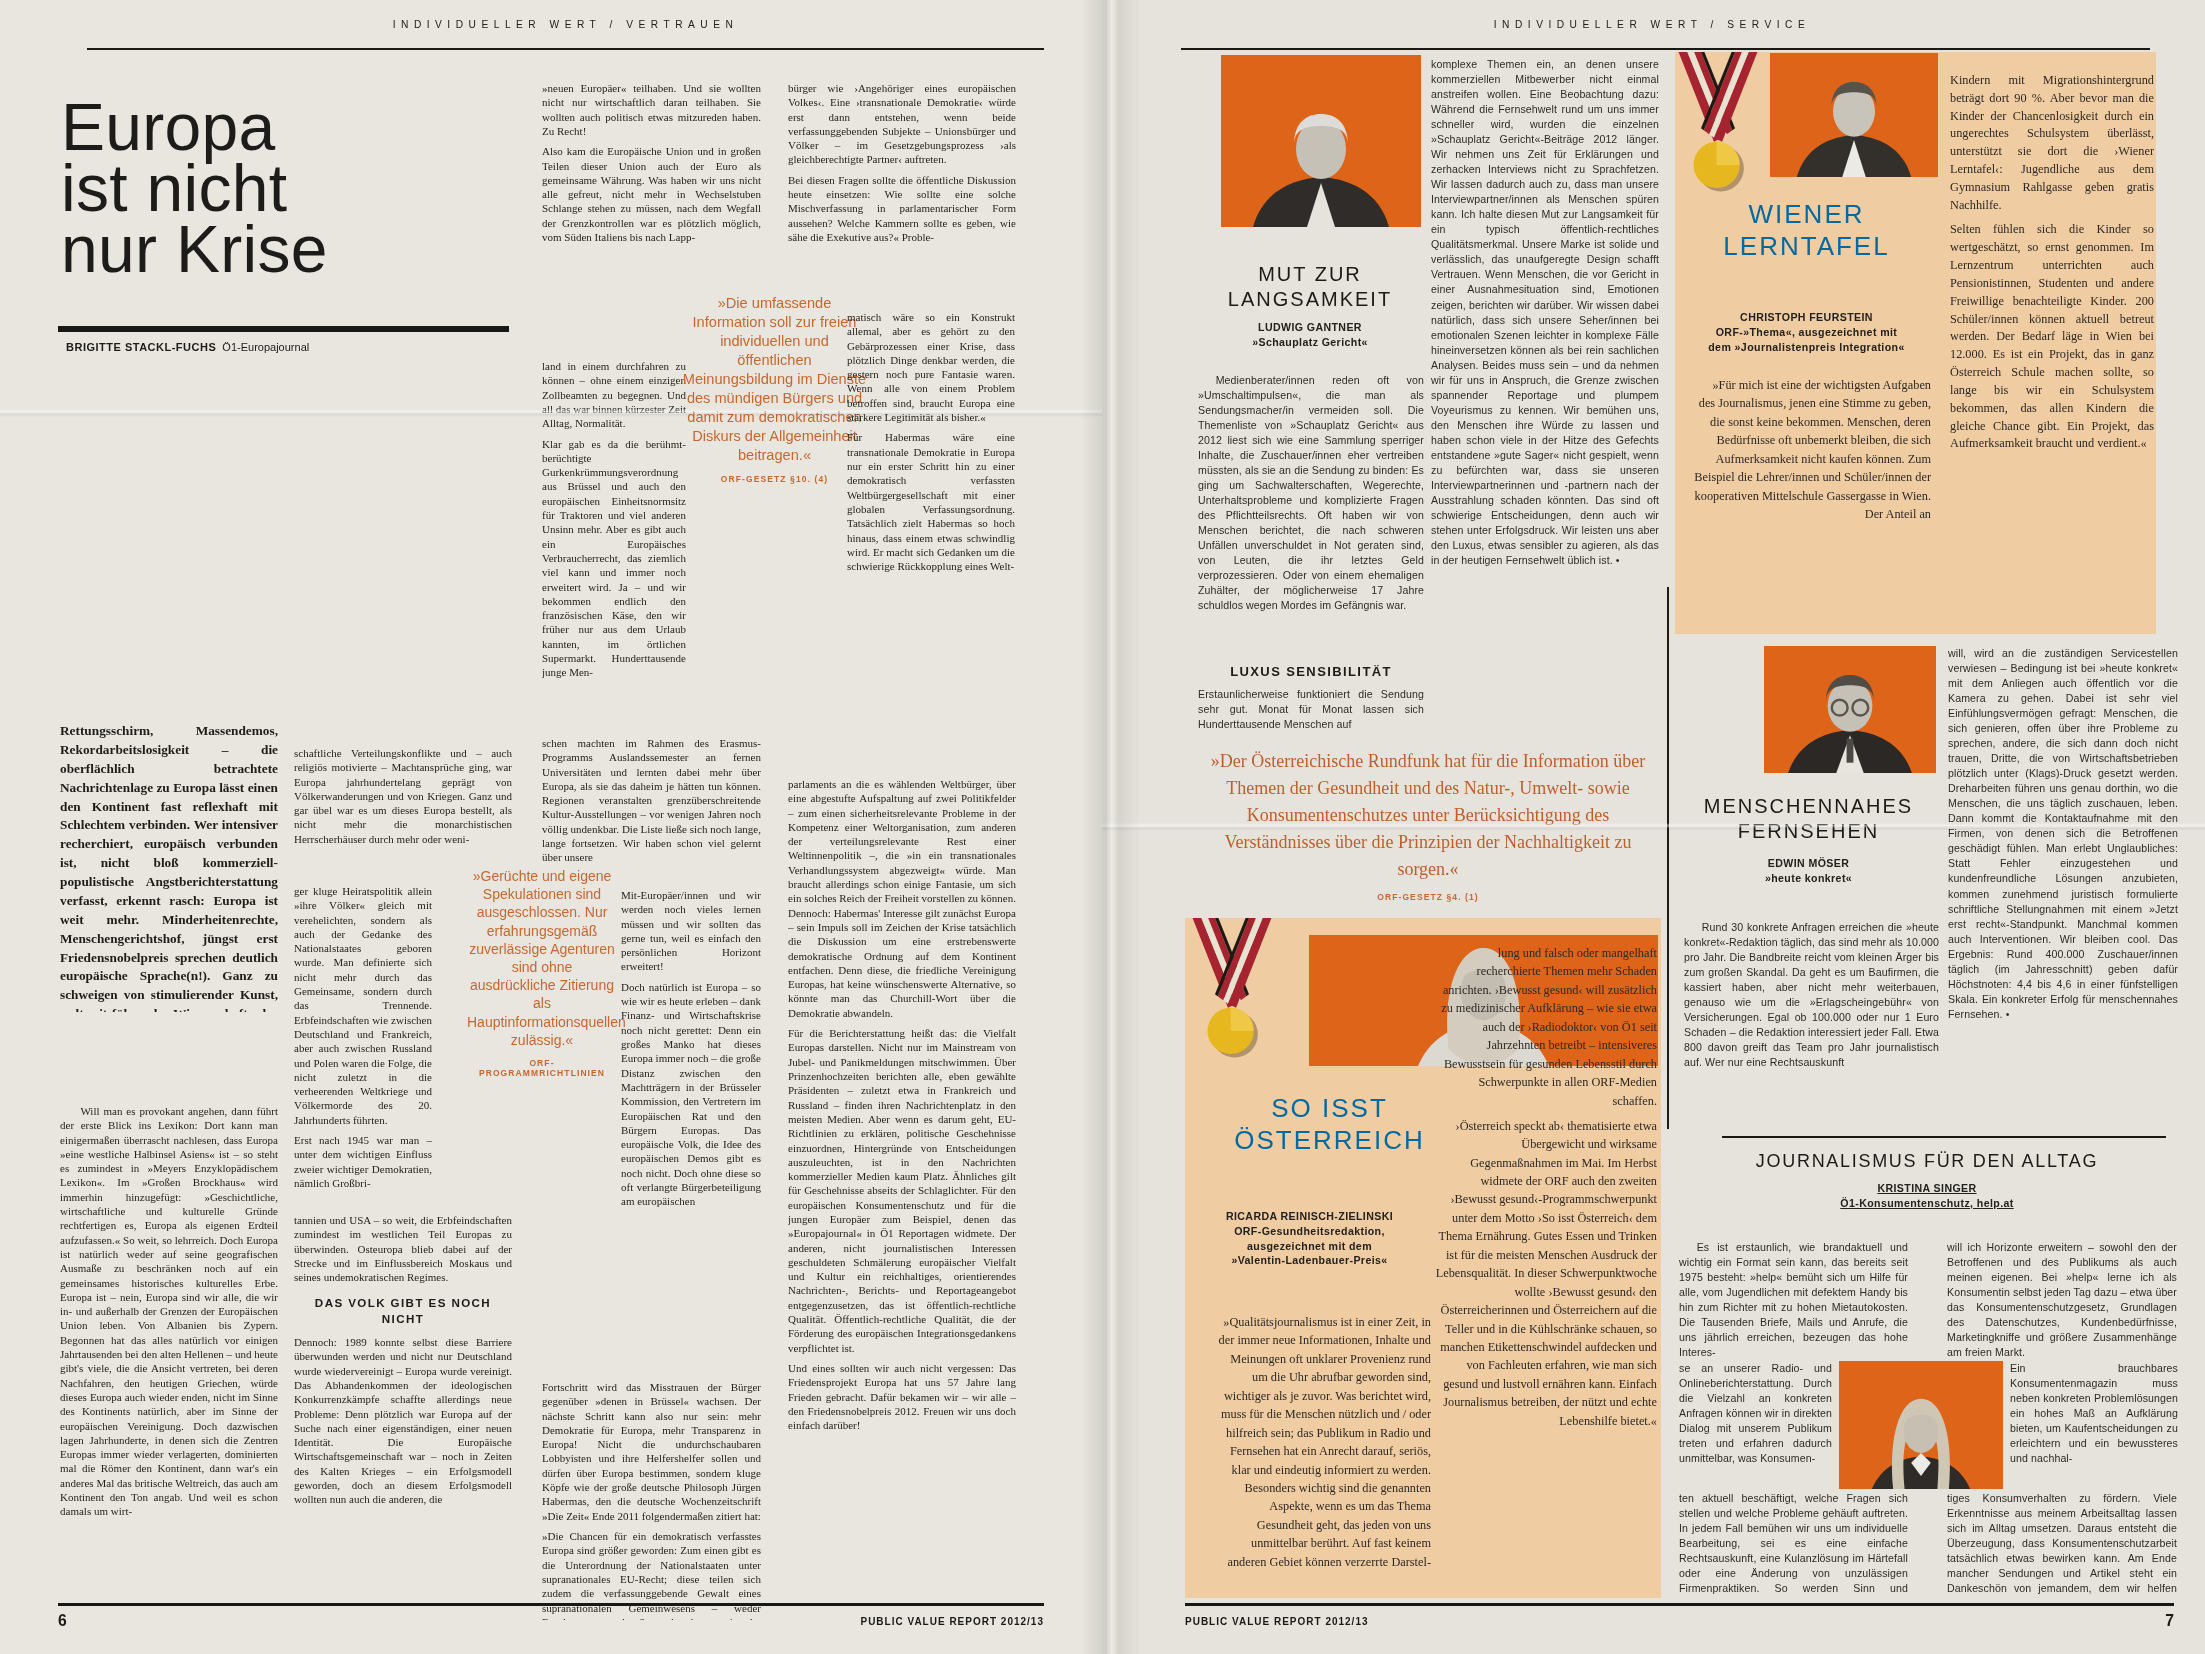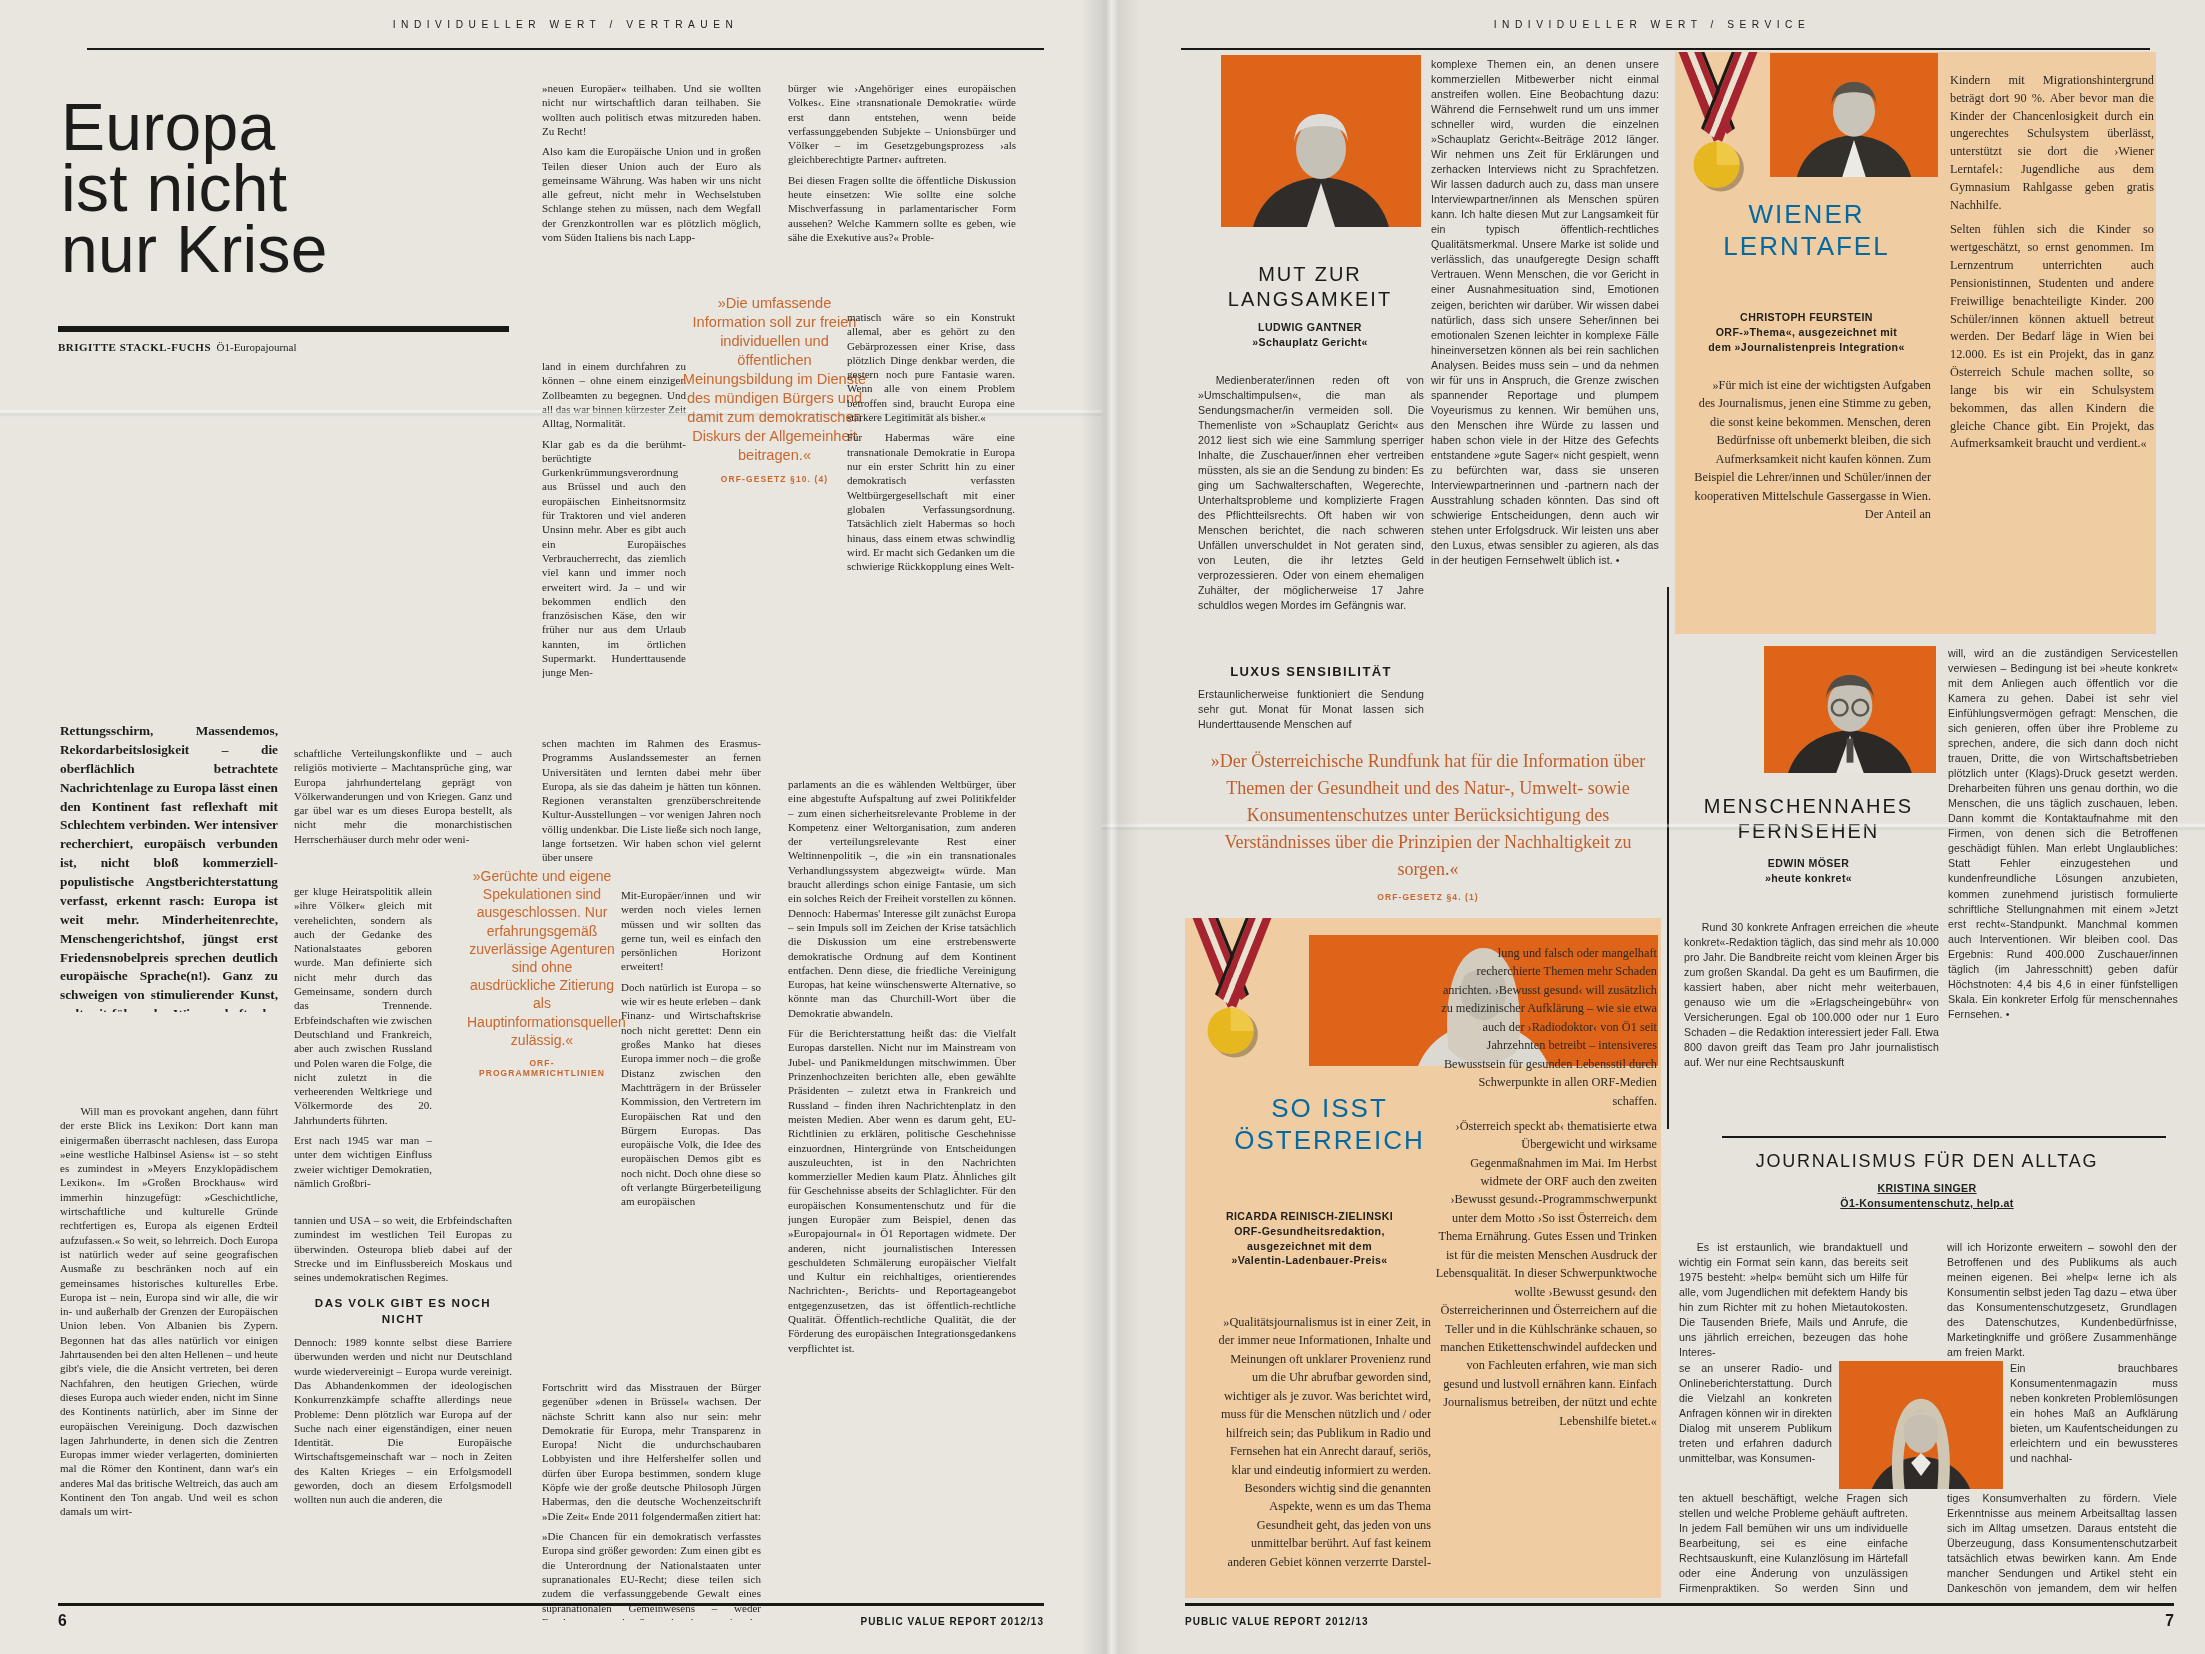--- a/index.html
+++ b/index.html
@@ -5,21 +5,21 @@
   html,body{margin:0;padding:0;background:#b8b6af;}
   .spread{position:relative;width:2205px;height:1654px;background:#e8e6df;overflow:hidden;}
   .rightbg{position:absolute;left:1102px;top:0;width:1103px;height:1654px;background:#e6e3dc;}
   .gutter{position:absolute;left:1080px;top:0;width:61px;height:1654px;
     background:linear-gradient(90deg,rgba(0,0,0,0) 0%,rgba(0,0,0,.10) 42%,rgba(255,255,255,.28) 52%,rgba(0,0,0,.07) 63%,rgba(0,0,0,0) 100%);}
   .crease{position:absolute;height:8.2px;background:linear-gradient(rgba(0,0,0,0),rgba(255,255,255,.5),rgba(0,0,0,.06),rgba(0,0,0,0));}
   .abs{position:absolute;}
   .rule{position:absolute;background:#181815;}
   .kicker{font-family:"Liberation Sans",sans-serif;font-size:10.2px;letter-spacing:5.5px;color:#22211e;text-align:center;font-weight:500;}
   .headline{font-family:"Liberation Sans",sans-serif;font-weight:300;font-size:66px;line-height:61px;color:#1d1c1a;letter-spacing:0.3px;}
-  .byline{font-family:Liberation Serif, serif;font-size:11px;color:#1d1c1a;}
+  .byline{font-family:Liberation Sans, sans-serif;font-size:11px;color:#1d1c1a;margin-left:8px;}
   .byline b{letter-spacing:0.5px;}
   .seg{position:absolute;overflow:hidden;}
   .serif{font-family:"Liberation Serif","DejaVu Serif",serif;font-size:11px;line-height:1.3;color:#26241f;text-align:justify;margin-top:24px;}
   .serif p{margin:0 0 6.1px 0;}
   .intro{font-family:"Liberation Serif","DejaVu Serif",serif;font-weight:bold;font-size:13.3px;line-height:1.42;color:#1f1d19;text-align:justify;}
   .ind p{text-indent:20.4px;}
   .crosshead{font-family:"Liberation Sans",sans-serif;font-weight:bold;font-size:11.6px;letter-spacing:1.4px;color:#1d1c1a;text-align:center;margin:11px auto 9.5px auto;width:85%;}
   .qsans{font-family:"Liberation Sans",sans-serif;color:#c8672f;text-align:center;font-size:14px;line-height:1.3;font-weight:400;}
   .qsrc{font-family:"Liberation Sans",sans-serif;font-weight:bold;font-size:8.5px;letter-spacing:1.1px;color:#c8672f;text-align:center;margin-top:8.9px;}
   .qserif-big{font-family:"Liberation Serif","DejaVu Serif",serif;color:#bf5e2b;text-align:center;font-size:18px;line-height:1.5;}
@@ -111,20 +111,21 @@
     <p>bürger wie ›Angehöriger eines europäischen Volkes‹. Eine ›transnationale Demokratie‹ würde erst dann entstehen, wenn beide verfassunggebenden Subjekte – Unionsbürger und Völker – im Gesetzgebungsprozess ›als gleichberechtigte Partner‹ auftreten.</p>
     <p>Bei diesen Fragen sollte die öffentliche Diskussion heute einsetzen: Wie sollte eine solche Mischverfassung in parlamentarischer Form aussehen? Welche Kammern sollte es geben, wie sähe die Exekutive aus?« Proble-</p>
   </div>
   <div class="seg serif" style="left:847px;top:286px;width:168px;height:467px;">
     <p>matisch wäre so ein Konstrukt allemal, aber es gehört zu den Gebärprozessen einer Krise, dass plötzlich Dinge denkbar werden, die gestern noch pure Fantasie waren. Wenn alle von einem Problem betroffen sind, braucht Europa eine stärkere Legitimität als bisher.«</p>
     <p>Für Habermas wäre eine transnationale Demokratie in Europa nur ein erster Schritt hin zu einer demokratisch verfassten Weltbürgergesellschaft mit einer globalen Verfassungsordnung. Tatsächlich zielt Habermas so hoch hinaus, dass einem etwas schwindlig wird. Er macht sich Gedanken um die schwierige Rückkopplung eines Welt-</p>
   </div>
   <div class="seg serif" style="left:788px;top:753px;width:228px;height:843px;">
     <p>parlaments an die es wählenden Weltbürger, über eine abgestufte Aufspaltung auf zwei Politikfelder – zum einen sicherheitsrelevante Probleme in der Kompetenz einer Weltorganisation, zum anderen der verteilungsrelevante Rest einer Weltinnenpolitik –, die »in ein transnationales Verhandlungssystem abgezweigt« würde. Man braucht allerdings schon einige Fantasie, um sich ein solches Reich der Freiheit vorstellen zu können. Dennoch: Habermas' Interesse gilt zunächst Europa – sein Impuls soll im Zeichen der Krise tatsächlich die Diskussion um eine erstrebenswerte demokratische Ordnung auf dem Kontinent entfachen. Denn diese, die friedliche Vereinigung Europas, hat keine wünschenswerte Alternative, so könnte man das Churchill-Wort über die Demokratie abwandeln.</p>
     <p>Für die Berichterstattung heißt das: die Vielfalt Europas darstellen. Nicht nur im Mainstream von Jubel- und Panikmeldungen mitschwimmen. Über Prinzenhochzeiten berichten alle, eben gewählte Präsidenten – zuletzt etwa in Frankreich und Russland – finden ihren Nachrichtenplatz in den meisten Medien. Aber wenn es darum geht, EU-Richtlinien zu erklären, politische Geschehnisse einzuordnen, Hintergründe von Entscheidungen auszuleuchten, ist in den Nachrichten kommerzieller Medien kaum Platz. Ähnliches gilt für Geschehnisse abseits der Schlaglichter. Für den europäischen Konsumentenschutz und für die jungen Europäer zum Beispiel, denen das »Europajournal« in Ö1 Reportagen widmete. Der anderen, nicht journalistischen Interessen geschuldeten Schmälerung europäischer Vielfalt und Kultur ein reichhaltiges, orientierendes Nachrichten-, Berichts- und Reportageangebot entgegenzusetzen, das ist öffentlich-rechtliche Qualität. Öffentlich-rechtliche Qualität, die der Förderung des europäischen Integrationsgedankens verpflichtet ist.</p>
+    <p>Und eines sollten wir auch nicht vergessen: Das Friedensprojekt Europa hat uns 57 Jahre lang Frieden gebracht. Dafür bekamen wir – wir alle – den Friedensnobelpreis 2012. Freuen wir uns doch einfach darüber!</p>
   </div>
 
   <div class="rule" style="left:58px;top:1603px;width:986px;height:3.4px;"></div>
   <div class="abs pagenum" style="left:58px;top:1612px;">6</div>
   <div class="abs footerlbl" style="left:613px;top:1616px;width:431px;text-align:right;">PUBLIC VALUE REPORT 2012/13</div>
 
   <div class="abs kicker" style="left:1131px;top:19px;width:1042px;">INDIVIDUELLER WERT / SERVICE</div>
   <div class="rule" style="left:1181px;top:48px;width:969px;height:2px;"></div>
 
   <div class="photo" style="left:1221px;top:55px;width:200px;height:172px;">

